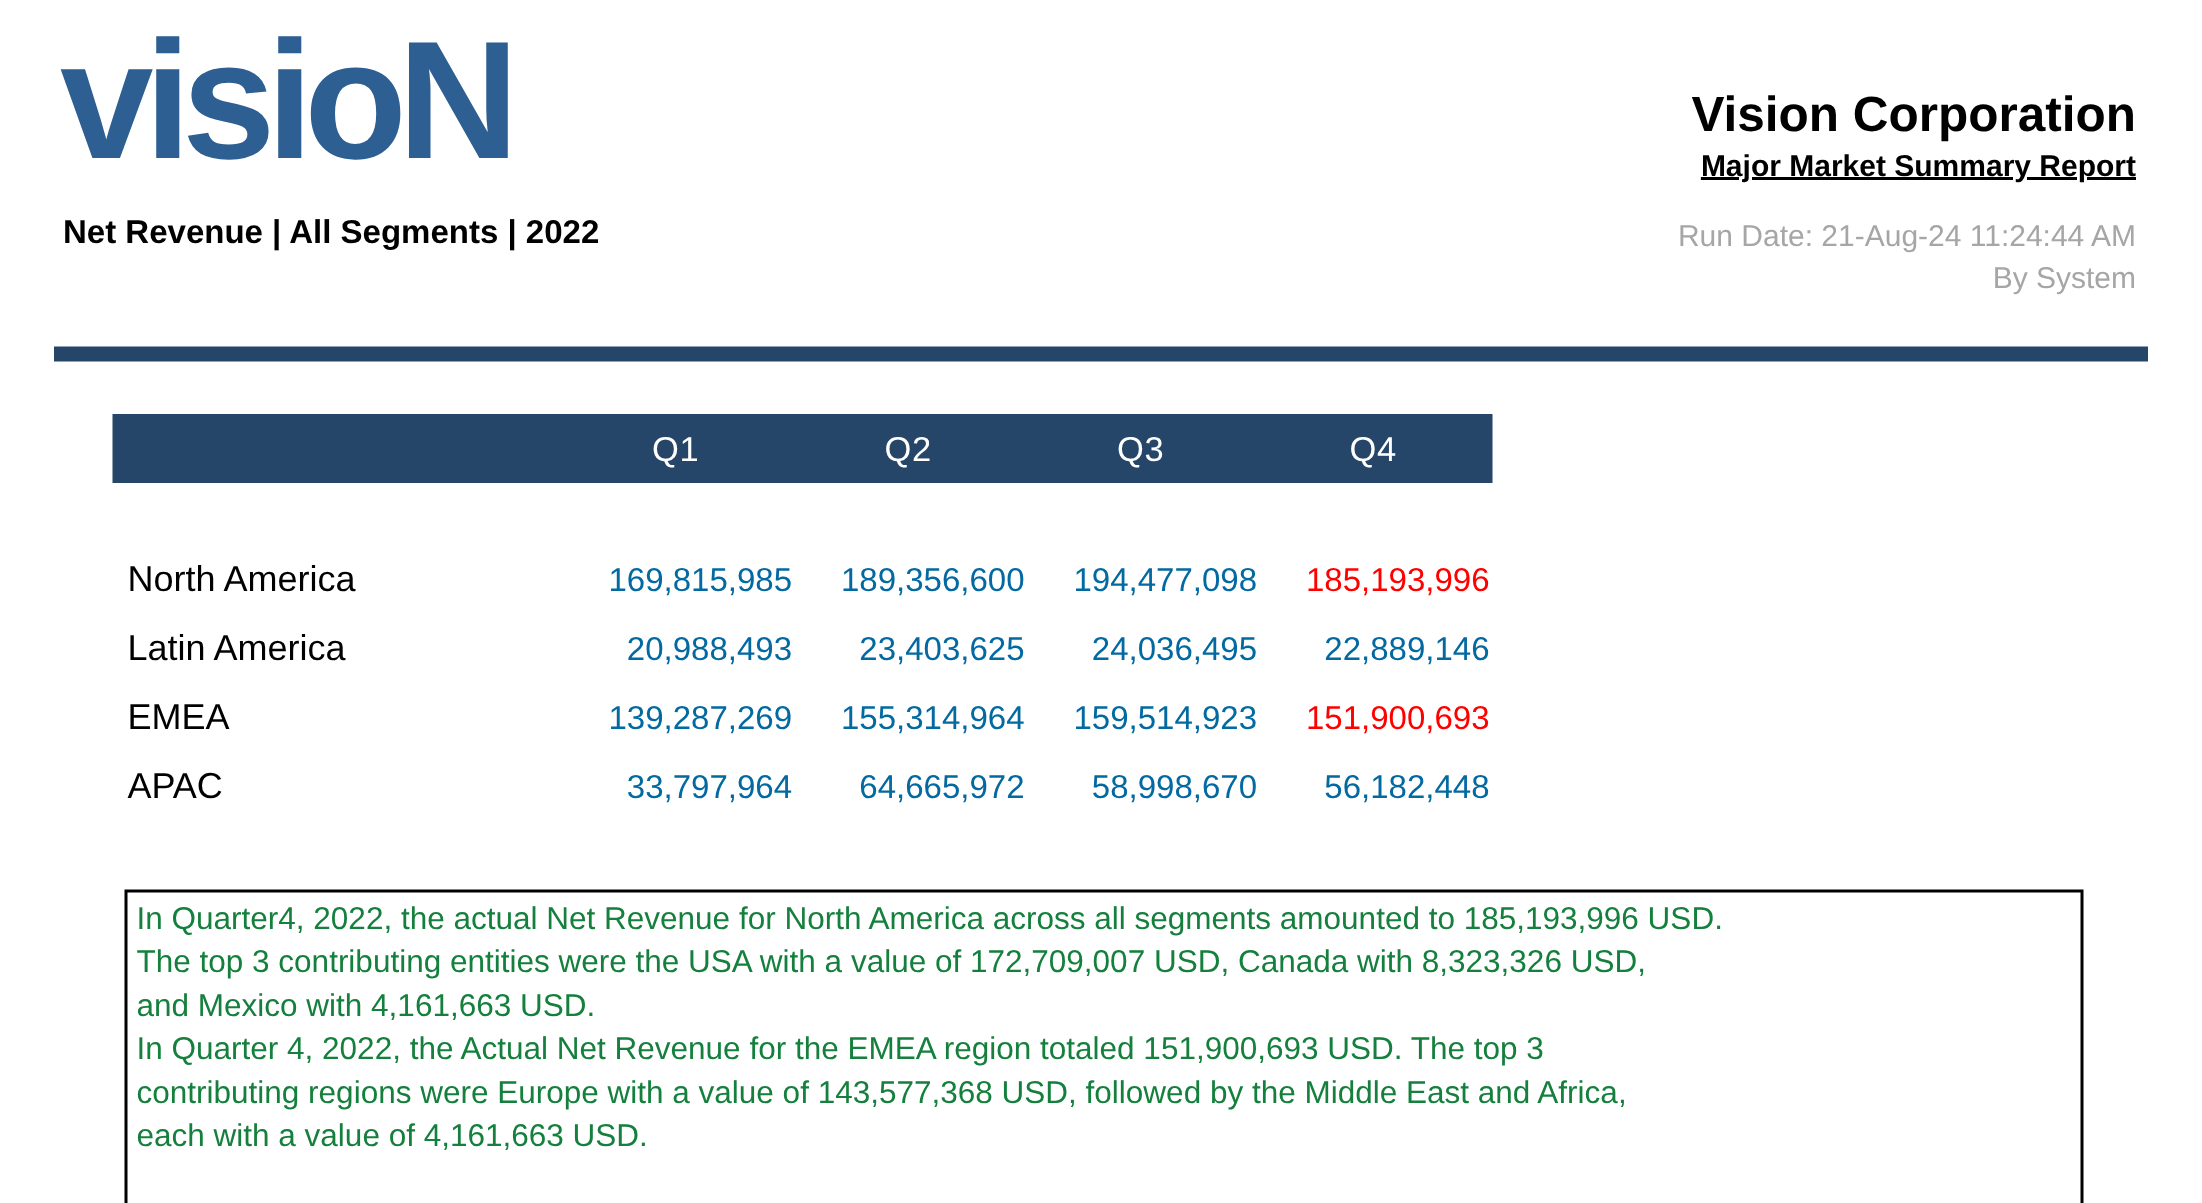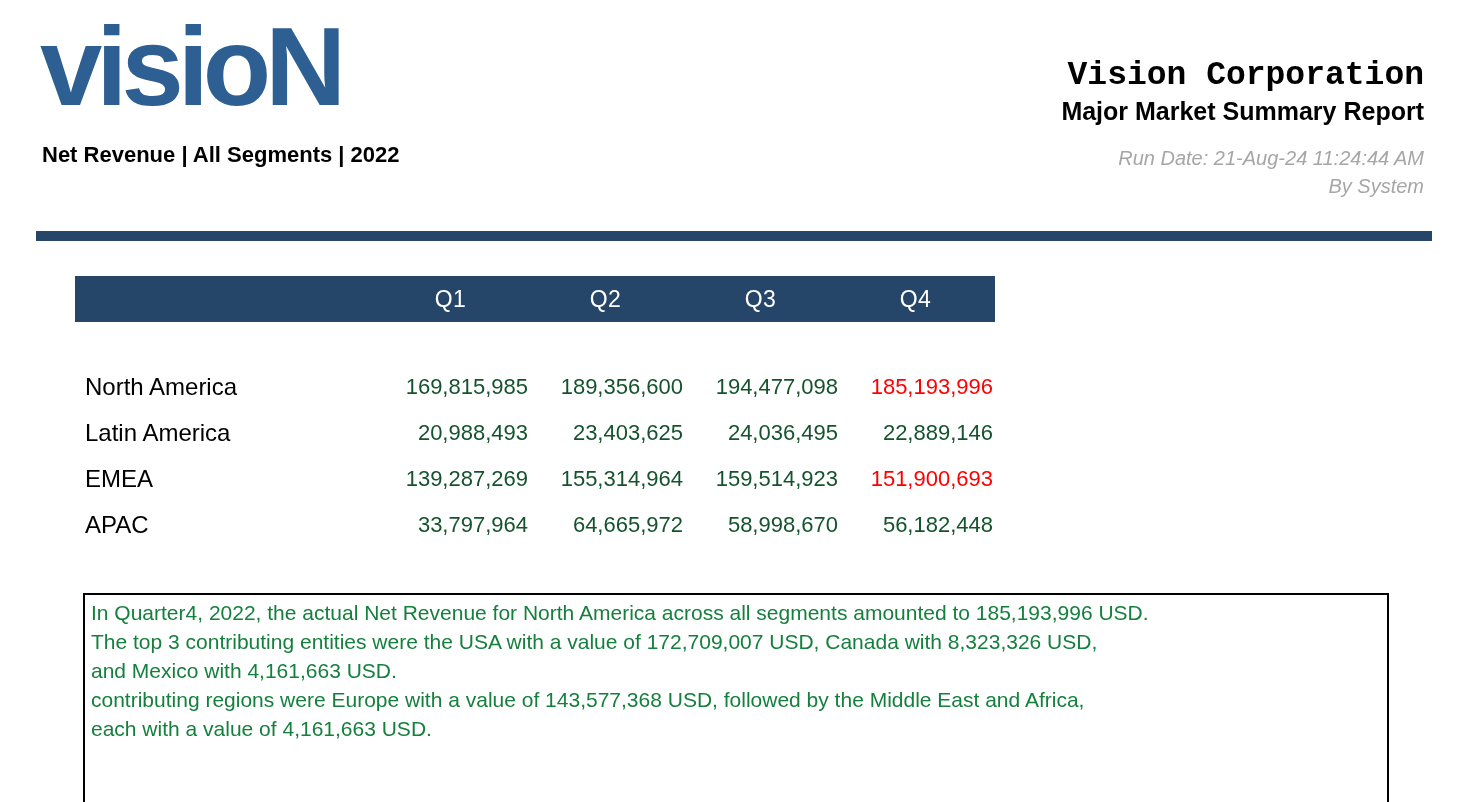--- a/index.html
+++ b/index.html
@@ -32,23 +32,23 @@
     white-space: nowrap;
   }
 
   
   .header-right {
     position: absolute;
     right: 44px;
     top: 56px;
     text-align: right;
   }
-  .company-name { font-size: 33px; font-weight: bold; color: #000; line-height: 40px; font-family: Liberation Mono, monospace; }
-  .report-title { font-size: 25px; font-weight: bold; color: #000; line-height: 30px; }
-  .run-meta { margin-top: 18px; font-style: italic; }
+  .company-name { font-size: 33px; font-weight: bold; color: #000; line-height: 40px; }
+  .report-title { font-size: 20px; font-weight: bold; color: #000; line-height: 30px; text-decoration: underline; }
+  .run-meta { margin-top: 18px; }
   .run-date, .run-by { font-size: 20px; color: #a6a6a6; line-height: 28px; }
 
   
   .divider {
     position: absolute;
     left: 36px;
     top: 231px;
     width: 1396px;
     height: 10px;
     background: #254569;
@@ -70,21 +70,21 @@
   .td-label {
     width: 298px;
     padding-left: 10px;
     font-size: 24px;
     color: #000000;
   }
   .td-val {
     width: 155px;
     text-align: right;
     font-size: 22px;
-    color: #14532d;
+    color: #0369a1;
     font-variant-numeric: tabular-nums;
   }
   .td-val.highlight { color: #ff0000; }
 
   
   .summary-box {
     position: absolute;
     left: 83px;
     top: 593px;
     width: 1306px;
@@ -157,17 +157,18 @@
           <div class="td-val">58,998,670</div>
           <div class="td-val">56,182,448</div>
         </div>
       </div>
   </div>
 
   <div class="summary-box" id="summary-box">
       <div class="summary-line">In Quarter4, 2022, the actual Net Revenue for North America across all segments amounted to 185,193,996 USD.</div>
       <div class="summary-line">The top 3 contributing entities were the USA with a value of 172,709,007 USD, Canada with 8,323,326 USD,</div>
       <div class="summary-line">and Mexico with 4,161,663 USD.</div>
+      <div class="summary-line">In Quarter 4, 2022, the Actual Net Revenue for the EMEA region totaled 151,900,693 USD. The top 3</div>
       <div class="summary-line">contributing regions were Europe with a value of 143,577,368 USD, followed by the Middle East and Africa,</div>
       <div class="summary-line">each with a value of 4,161,663 USD.</div>
     </div>
 
 </div>
 
 </body></html>

